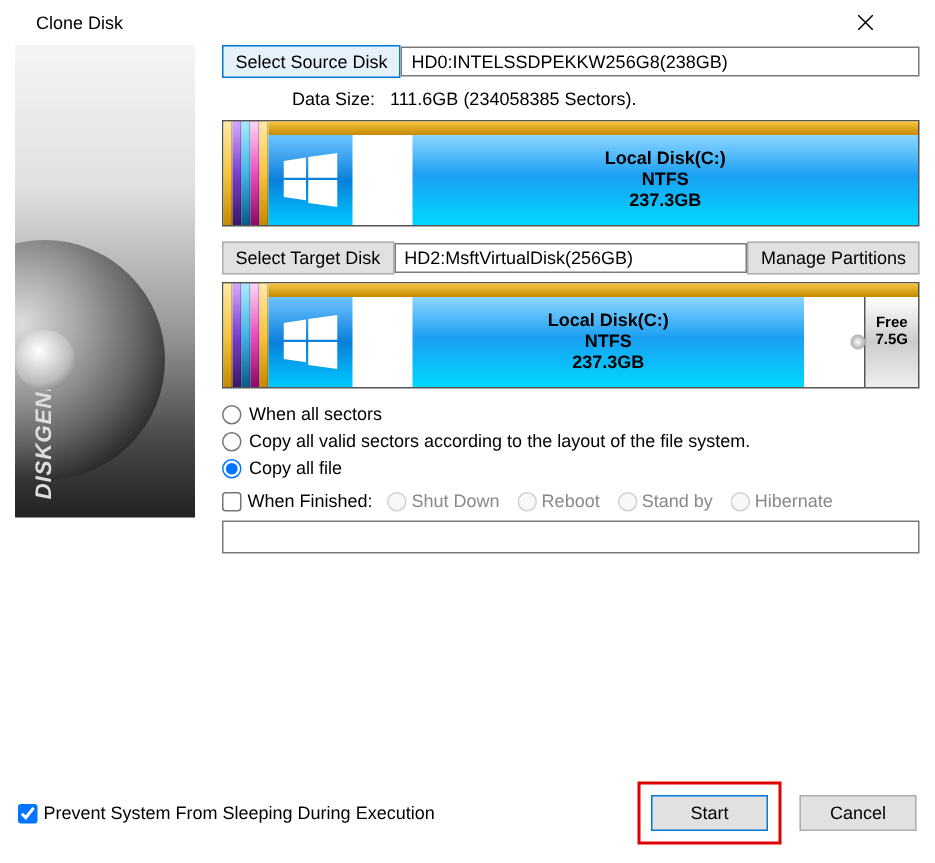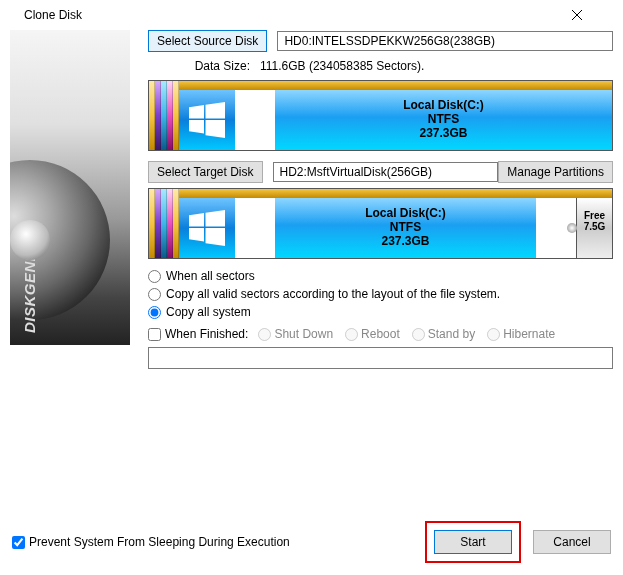--- a/index.html
+++ b/index.html
@@ -10,21 +10,21 @@
 .close-btn svg { width: 10px; height: 10px; }
 .content { display: flex; padding: 0 10px 0 10px; }
 .sidebar-img { width: 120px; height: 315px; background: linear-gradient(180deg, #f5f5f5 0%, #e0e0e0 30%, #999 60%, #444 85%, #222 100%); position: relative; overflow: hidden; }
 .sidebar-img::before { content: ""; position: absolute; width: 160px; height: 160px; border-radius: 50%; background: radial-gradient(circle at 40% 35%, #ddd 0%, #aaa 25%, #666 55%, #222 80%, #000 100%); left: -60px; top: 130px; }
 .sidebar-img::after { content: ""; position: absolute; width: 40px; height: 40px; border-radius: 50%; background: radial-gradient(circle at 40% 35%, #fff 0%, #bbb 60%, #555 100%); left: 0px; top: 190px; }
 .brand { position: absolute; left: 28px; bottom: 12px; transform: rotate(-90deg); transform-origin: left bottom; color: #ddd; font-weight: bold; font-style: italic; font-size: 15px; letter-spacing: 0.5px; }
 .main { flex: 1; padding-left: 18px; }
 .row { display: flex; align-items: center; margin-bottom: 5px; }
 .btn-select { border: 1px solid #0078d7; background: #e5f1fb; padding: 3px 8px; font-size: 12px; cursor: pointer; }
 .btn-plain { border: 1px solid #adadad; background: #e1e1e1; padding: 3px 8px; font-size: 12px; cursor: pointer; }
-.field-box { border: 1px solid #7a7a7a; padding: 2px 6px; flex: 1; margin-left: 10px; font-size: 12px; background: #fff; }
+.field-box { border: 1px solid #7a7a7a; padding: 2px 6px; flex: 1; margin-left: 0; font-size: 12px; background: #fff; }
 .label-right { text-align: right; width: 108px; padding-right: 6px; }
 .data-val { padding: 2px 0 2px 4px; }
 .disk-bar { height: 71px; border: 1px solid #555; display: flex; margin: 5px 0 10px 0; position: relative; background: #fff; }
 .stripes { display: flex; }
 .stripe { width: 6px; border-right: 1px solid rgba(0,0,0,0.2); }
 .s1 { background: linear-gradient(#ffe9a8, #f5c542, #c48a00); }
 .s2 { background: linear-gradient(#d6a8ff, #7a3fcf, #3a1866); }
 .s3 { background: linear-gradient(#a8e9ff, #3fb6e9, #0a5a8a); }
 .s4 { background: linear-gradient(#ffd6f2, #e94fbf, #8a0a66); }
 .s5 { background: linear-gradient(#ffe9a8, #f5c542, #c48a00); }
@@ -136,21 +136,21 @@
     <label class="radio-row">
       <input type="radio" name="copymode" style="">
         <span>When all sectors</span>
     </label>
     <label class="radio-row">
       <input type="radio" name="copymode" style="">
         <span>Copy all valid sectors according to the layout of the file system.</span>
     </label>
     <label class="radio-row">
       <input type="radio" name="copymode" checked="" style="">
-        <span>Copy all system</span>
+        <span>Copy all file</span>
     </label>
 
     <div class="check-row">
       <input type="checkbox" style="">
       <span style="margin-right:10px;">When Finished:</span>
       <div class="finished-opts">
         <label>
             <input type="radio" disabled="" style="">
             <span>Shut Down</span>
           </label>

